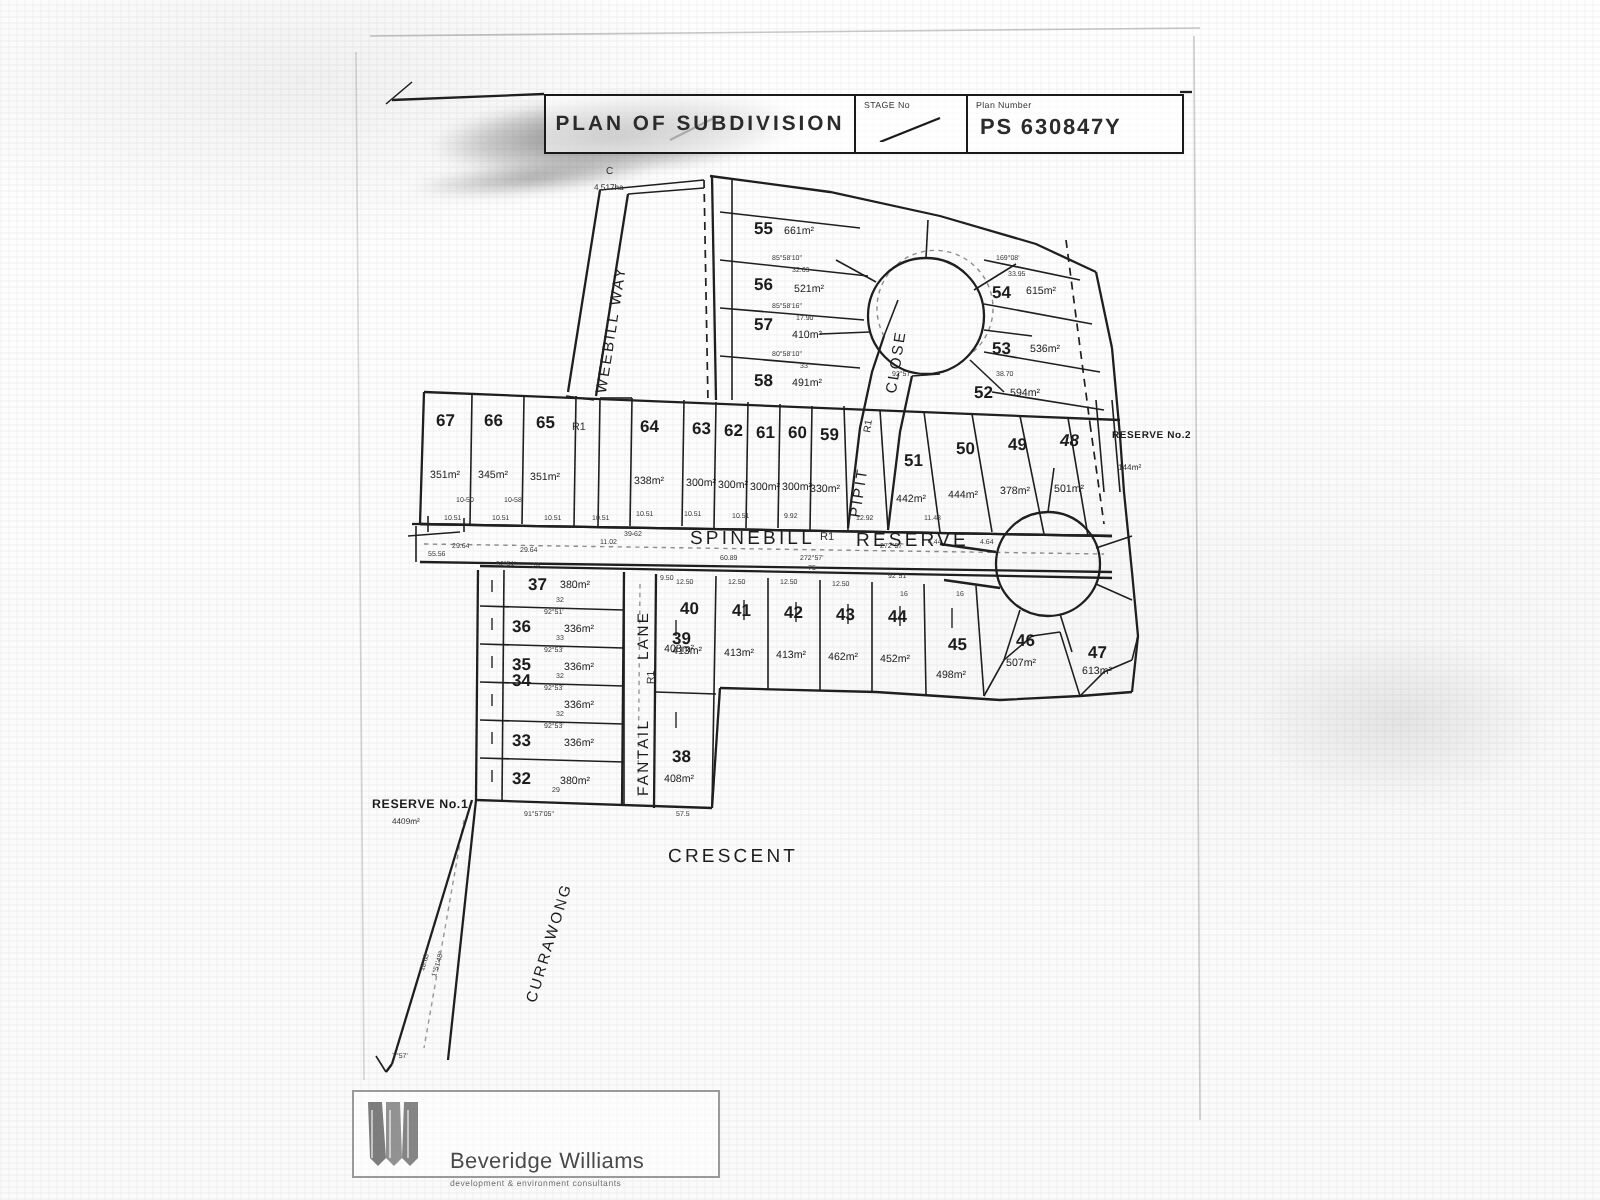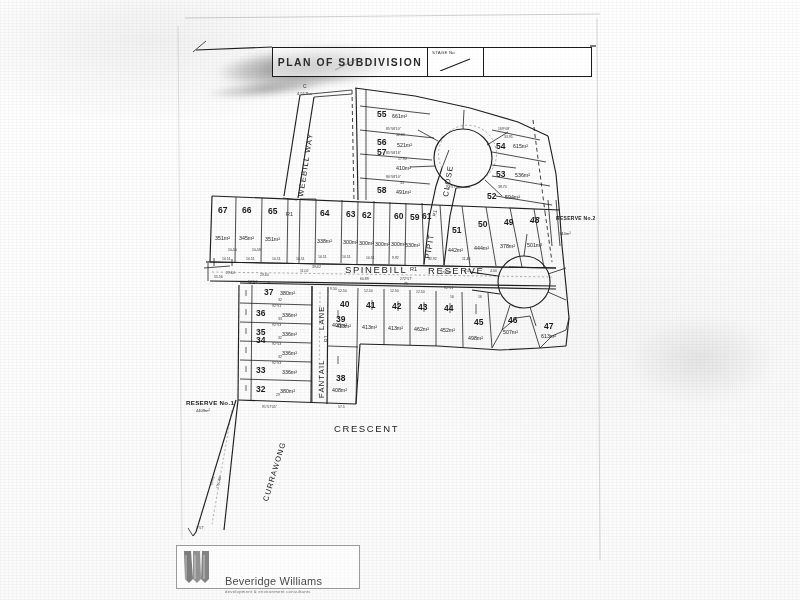--- a/index.html
+++ b/index.html
@@ -241,20 +241,24 @@
   <div id="titleblock">
     <div id="tb-main">
       <span>PLAN OF SUBDIVISION</span>
     </div>
     <div id="tb-stage">
       <div class="tb-cap">STAGE No</div>
       <svg id="stageslash">
           <path d="M2 14 L32 2" stroke="#1a1a1a" stroke-width="1.1" fill="none"></path>
         </svg>
     </div>
+    <div id="tb-plan">
+      <div class="tb-cap">Plan Number</div>
+      <div class="tb-val">PS 630847Y</div>
+    </div>
   </div>
 
   <div class="t tiny" style="left:303px;top:84px;font-size:5px;">C</div>
   <div class="t tiny" style="left:297px;top:92px;">4.517ha</div>
 
   <div class="t street-sm rot90" style="left:297px;top:196px;transform:rotate(-81deg);">WEEBILL WAY</div>
 
   <div class="t street-sm rot90" style="left:424px;top:258px;transform:rotate(-81deg);">PIPIT</div>
   <div class="t tiny rot90" style="left:432px;top:216px;transform:rotate(-81deg);font-size:5px;">R1</div>
   <div class="t street-sm rot90" style="left:442px;top:196px;transform:rotate(-81deg);">CLOSE</div>
@@ -282,32 +286,32 @@
   <div class="t lot" style="left:242px;top:206px;">66</div>
   <div class="t area" style="left:239px;top:236px;">345m²</div>
   <div class="t lot" style="left:268px;top:207px;">65</div>
   <div class="t area" style="left:265px;top:237px;">351m²</div>
   <div class="t lot" style="left:320px;top:209px;">64</div>
   <div class="t area" style="left:317px;top:239px;">338m²</div>
   <div class="t lot" style="left:346px;top:210px;">63</div>
   <div class="t area" style="left:343px;top:240px;">300m²</div>
   <div class="t lot" style="left:362px;top:211px;">62</div>
   <div class="t area" style="left:359px;top:241px;">300m²</div>
-  <div class="t lot" style="left:378px;top:212px;margin-left:44px;">61</div>
+  <div class="t lot" style="left:378px;top:212px;">61</div>
   <div class="t area" style="left:375px;top:242px;">300m²</div>
   <div class="t lot" style="left:394px;top:212px;">60</div>
   <div class="t area" style="left:391px;top:242px;">300m²</div>
   <div class="t lot" style="left:410px;top:213px;">59</div>
   <div class="t area" style="left:405px;top:243px;">330m²</div>
 
   <div class="t lot" style="left:377px;top:110px;">55</div>
   <div class="t area" style="left:392px;top:114px;">661m²</div>
   <div class="t lot" style="left:377px;top:138px;">56</div>
   <div class="t area" style="left:397px;top:143px;">521m²</div>
-  <div class="t lot" style="left:377px;top:148px;">57</div>
+  <div class="t lot" style="left:377px;top:158px;">57</div>
   <div class="t area" style="left:396px;top:166px;">410m²</div>
   <div class="t lot" style="left:377px;top:186px;">58</div>
   <div class="t area" style="left:396px;top:190px;">491m²</div>
 
   <div class="t lot" style="left:496px;top:142px;">54</div>
   <div class="t area" style="left:513px;top:144px;">615m²</div>
   <div class="t lot" style="left:496px;top:170px;">53</div>
   <div class="t area" style="left:515px;top:173px;">536m²</div>
   <div class="t lot" style="left:487px;top:192px;">52</div>
   <div class="t area" style="left:505px;top:195px;">594m²</div>

